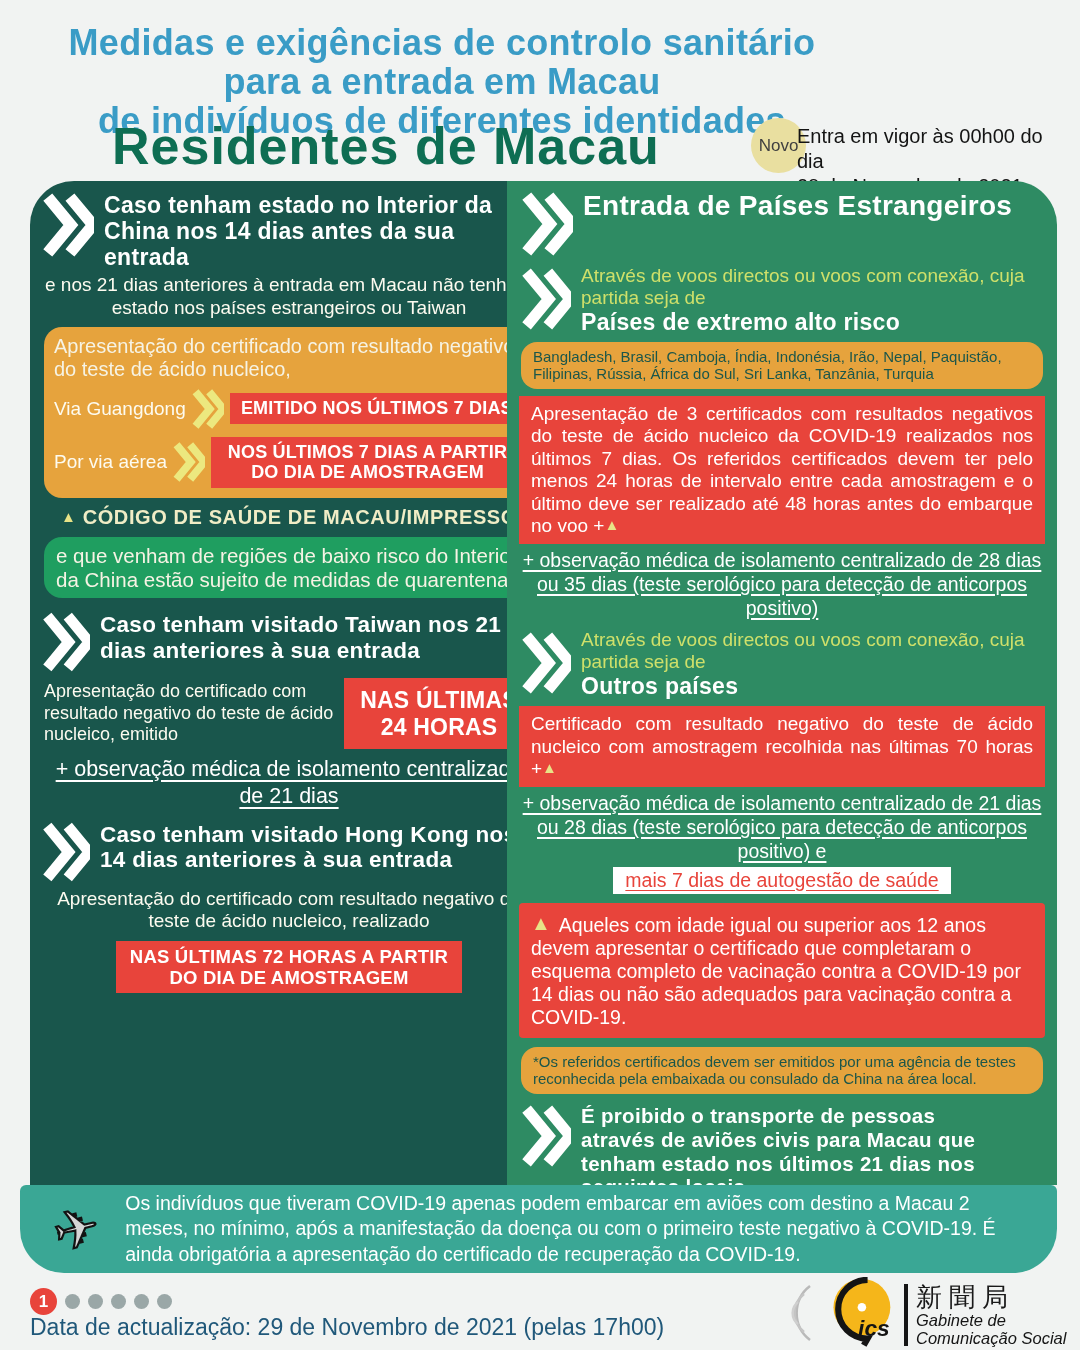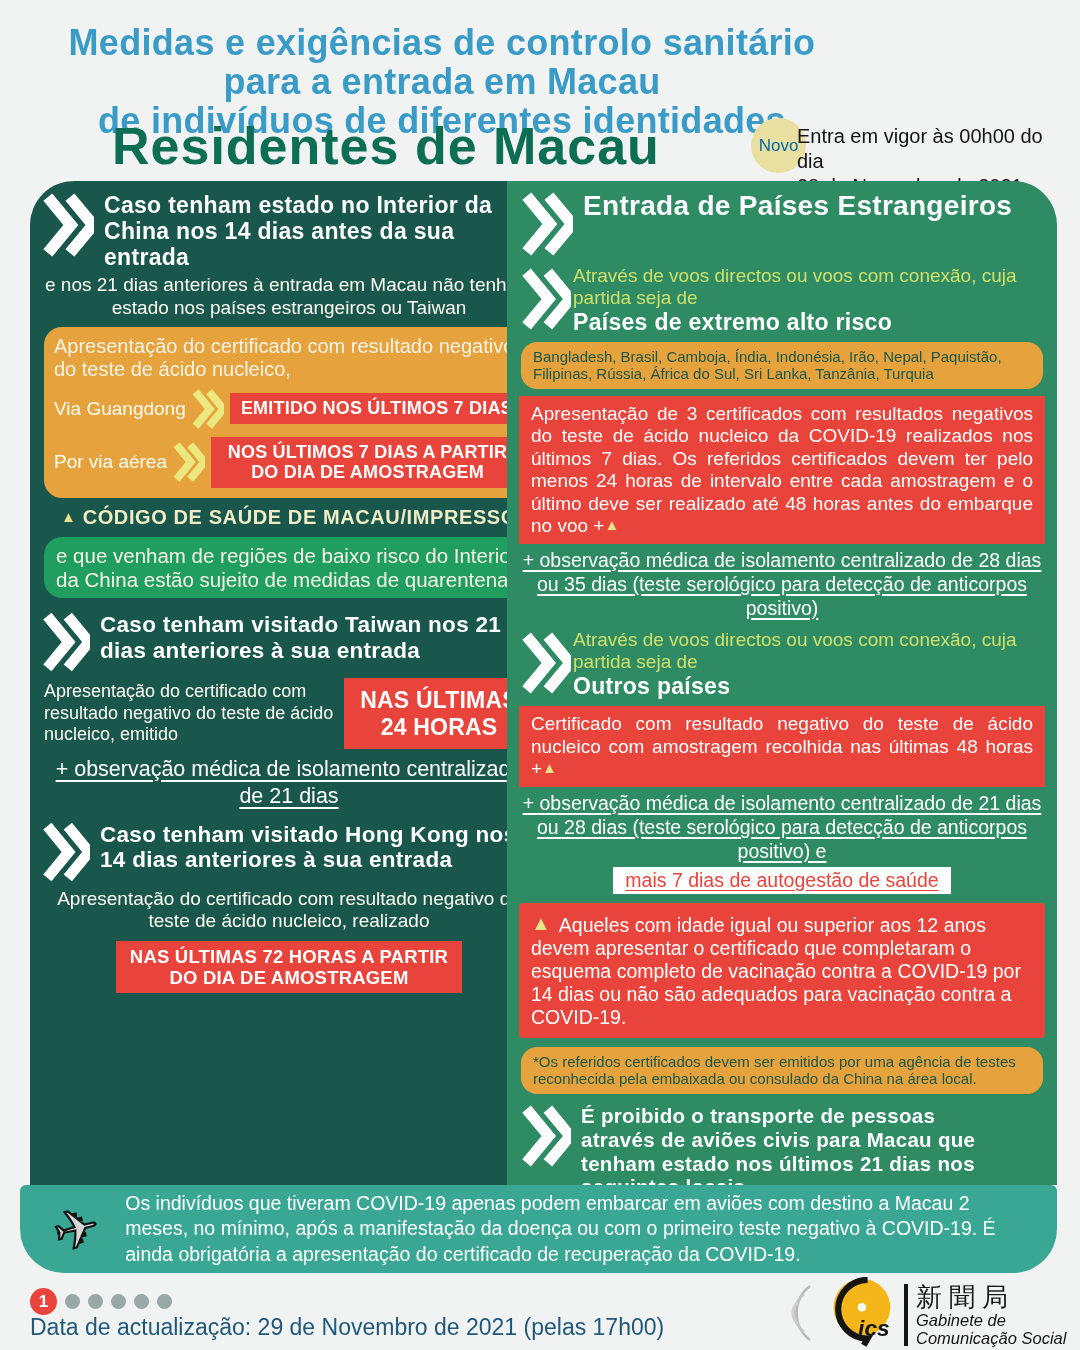--- a/index.html
+++ b/index.html
@@ -14,21 +14,21 @@
     position:absolute;top:24px;left:0;width:884px;text-align:center;
     color:#3a9cc6;font-weight:bold;font-size:36px;line-height:1.08;letter-spacing:.3px;
   }
   .residentes{
     position:absolute;top:116px;left:112px;
     color:#0e6e53;font-weight:bold;font-size:52px;letter-spacing:1px;
   }
   .novo-badge{
     width:55px;height:55px;border-radius:50%;background:#e9dfa0;
     display:flex;align-items:center;justify-content:center;
-    color:#0369a1;font-size:17px;
+    color:#404040;font-size:17px;
   }
   .novo-top{position:absolute;top:118px;left:751px;}
   .vigor{
     position:absolute;top:124px;left:797px;width:270px;
     color:#141414;font-size:20px;line-height:1.25;
   }
   
   .col{position:absolute;top:181px;height:1004px;overflow:hidden;box-sizing:border-box;}
   .col-left{left:30px;width:518px;background:#19564c;border-radius:44px 0 0 0;padding:8px 12px 0 12px;}
   .col-right{left:507px;width:550px;background:#2e8b63;border-radius:0 44px 0 0;padding:10px 14px 0 14px;}
@@ -71,21 +71,21 @@
   .note{
     margin-top:7px;text-align:center;color:#fff;font-size:21.5px;line-height:1.25;
     text-decoration:underline;text-underline-offset:4px;text-decoration-thickness:2px;
   }
   .lh3{margin-top:10px;}
   .s3text{margin-top:4px;padding:0 6px;color:#fdfbf0;font-size:19px;line-height:1.18;text-align:center;}
   .s3chipwrap{text-align:center;margin-top:8px;}
   .s3chip{display:inline-block;font-size:18.5px;max-width:330px;}
   
   .rh1 .txt{font-size:28px;line-height:1.1;}
-  .rsub{display:flex;gap:2px;margin-top:6px;align-items:flex-start;}
+  .rsub{display:flex;gap:10px;margin-top:6px;align-items:flex-start;}
   .rsub .stack{padding-top:2px;}
   .rsub .ytxt{color:#cfe06a;font-size:19px;line-height:1.16;}
   .rsub .btxt{color:#fff;font-weight:bold;font-size:23px;line-height:1.15;letter-spacing:.3px;}
   .oboxr{margin:6px 0 0 0;padding:6px 12px;color:#1b564a;font-size:15px;line-height:1.18;border-radius:16px;}
   .rbox{
     background:#e8443b;margin:7px -2px 0 -2px;padding:7px 12px;
     color:#fff;font-size:19px;line-height:1.18;text-align:justify;
   }
   .rnote{
     margin-top:5px;text-align:center;color:#fff;font-size:19.5px;line-height:1.22;
@@ -257,21 +257,21 @@
           <path d="M29 4 L53 33 L29 62" fill="none" stroke="#ffffff" stroke-width="12"></path>
         </svg>
     </span>
     <div class="stack">
       <div class="ytxt">Através de voos directos ou voos com conexão, cuja partida seja de</div>
       <div class="btxt">Outros países</div>
     </div>
   </div>
 
   <div class="rbox">
-    <span>Certificado com resultado negativo do teste de ácido nucleico com amostragem recolhida nas últimas 48 horas +</span><span class="tri">▲</span>
+    <span>Certificado com resultado negativo do teste de ácido nucleico com amostragem recolhida nas últimas 70 horas +</span><span class="tri">▲</span>
   </div>
 
   <div class="rnote">+ observação médica de isolamento centralizado de 21 dias ou 28 dias (teste serológico para detecção de anticorpos positivo) e</div>
   <div class="whitechipwrap">
     <span class="whitechip">mais 7 dias de autogestão de saúde</span>
   </div>
 
   <div class="rbox rbox3">
     <span class="tri">▲</span><span>Aqueles com idade igual ou superior aos 12 anos devem apresentar o certificado que completaram o esquema completo de vacinação contra a COVID-19 por 14 dias ou não são adequados para vacinação contra a COVID-19.</span>
   </div>

